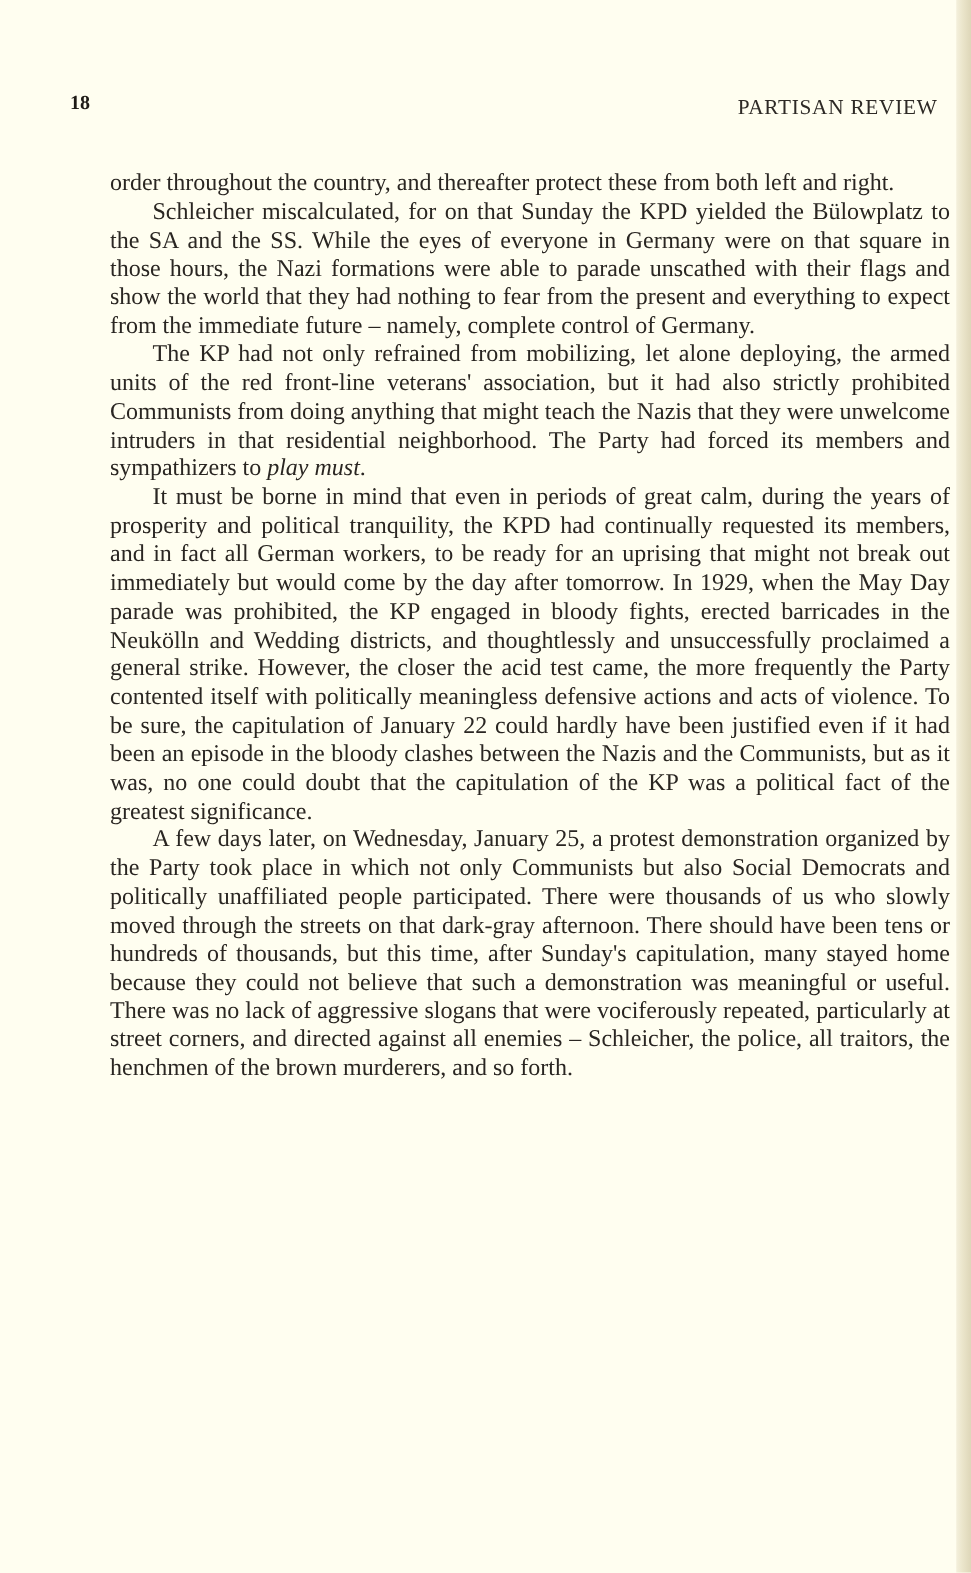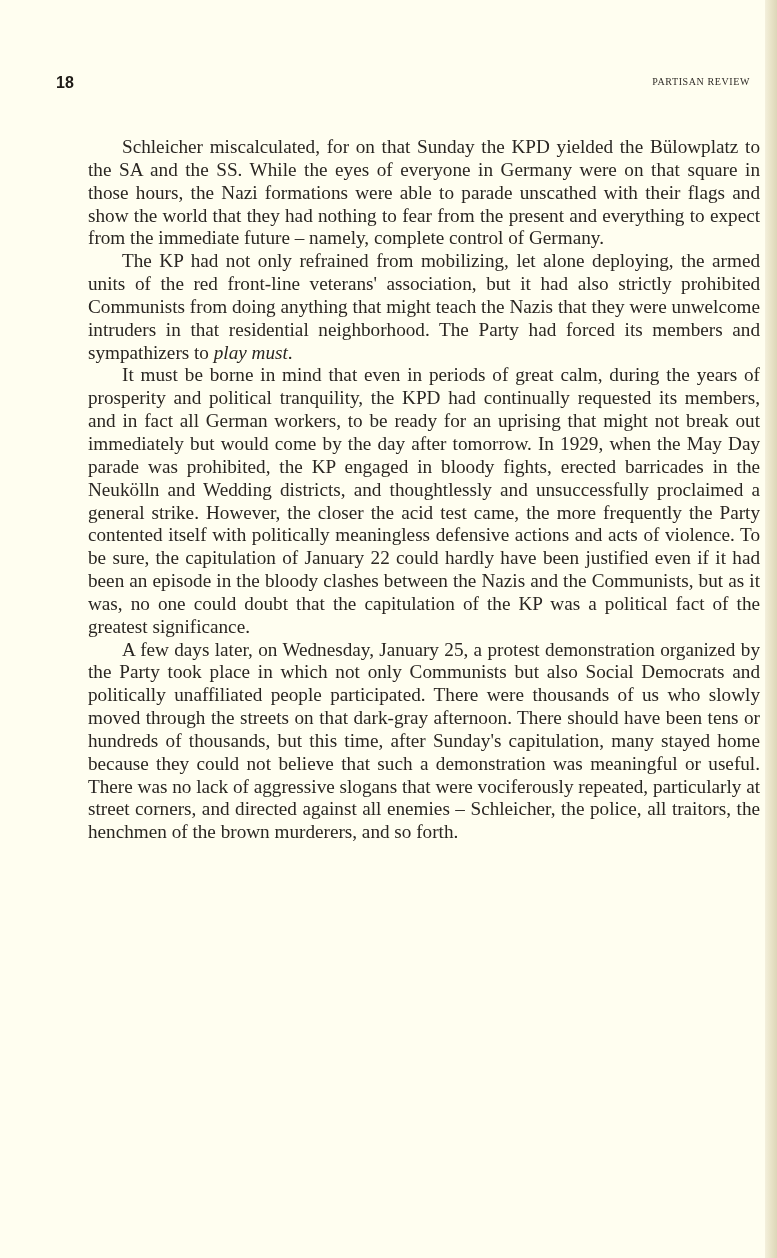--- a/index.html
+++ b/index.html
@@ -27,30 +27,30 @@
       position: absolute;
       top: 74px;
       left: 56px;
       width: 694px;
       height: 24px;
     }
     .page-number {
       position: absolute;
       left: 0;
       top: 0;
-      font-family: Liberation Sans, sans-serif;
+      font-family: Liberation Serif, serif;
       font-weight: bold;
       font-size: 16px;
       color: #1e1a16;
     }
     .journal-title {
       position: absolute;
       right: 0;
       top: 2px;
-      font-size: 10px;
+      font-size: 17px;
       letter-spacing: 0.6px;
       color: #2e2a26;
     }
     .body-text {
       position: absolute;
       top: 136px;
       left: 88px;
       width: 672px;
       font-size: 19.2px;
       line-height: 22.85px;
@@ -72,17 +72,18 @@
 <body>
 
 <div class="page-edge"></div>
 
 <div class="running-head">
   <span class="page-number">18</span>
   <span class="journal-title">PARTISAN REVIEW</span>
 </div>
 
 <div class="body-text">
+  <p class="no-indent">order throughout the country, and thereafter protect these from both left and right.</p>
   <p>Schleicher miscalculated, for on that Sunday the KPD yielded the Bülowplatz to the SA and the SS. While the eyes of everyone in Germany were on that square in those hours, the Nazi formations were able to parade unscathed with their flags and show the world that they had nothing to fear from the present and everything to expect from the immediate future – namely, complete control of Germany.</p>
   <p><span>The KP had not only refrained from mobilizing, let alone deploying, the armed units of the red front-line veterans' association, but it had also strictly prohibited Communists from doing anything that might teach the Nazis that they were unwelcome intruders in that residential neighborhood. The Party had forced its members and sympathizers to </span><em>play must</em><span>.</span></p>
   <p>It must be borne in mind that even in periods of great calm, during the years of prosperity and political tranquility, the KPD had continually requested its members, and in fact all German workers, to be ready for an uprising that might not break out immediately but would come by the day after tomorrow. In 1929, when the May Day parade was prohibited, the KP engaged in bloody fights, erected barricades in the Neukölln and Wedding districts, and thoughtlessly and unsuccessfully proclaimed a general strike. However, the closer the acid test came, the more frequently the Party contented itself with politically meaningless defensive actions and acts of violence. To be sure, the capitulation of January 22 could hardly have been justified even if it had been an episode in the bloody clashes between the Nazis and the Communists, but as it was, no one could doubt that the capitulation of the KP was a political fact of the greatest significance.</p>
   <p>A few days later, on Wednesday, January 25, a protest demonstration organized by the Party took place in which not only Communists but also Social Democrats and politically unaffiliated people participated. There were thousands of us who slowly moved through the streets on that dark-gray afternoon. There should have been tens or hundreds of thousands, but this time, after Sunday's capitulation, many stayed home because they could not believe that such a demonstration was meaningful or useful. There was no lack of aggressive slogans that were vociferously repeated, particularly at street corners, and directed against all enemies – Schleicher, the police, all traitors, the henchmen of the brown murderers, and so forth.</p>
 </div>
 
 </body></html>

